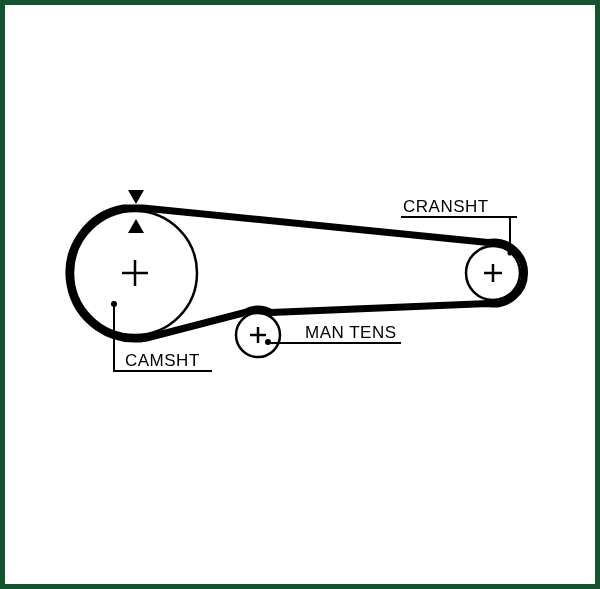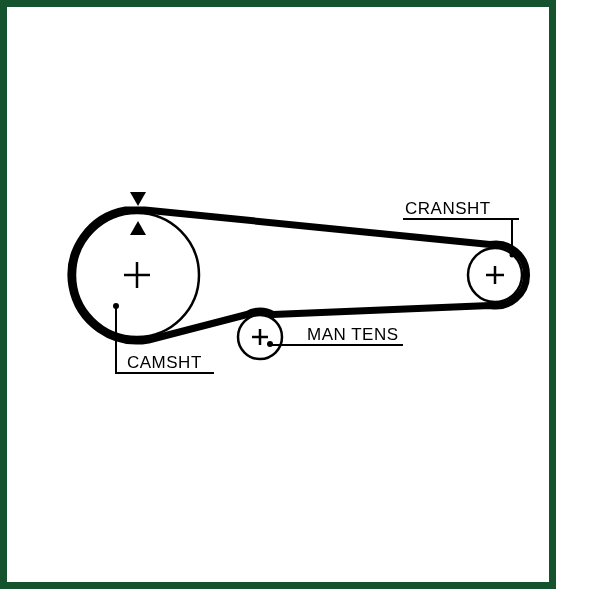--- a/index.html
+++ b/index.html
@@ -3,24 +3,24 @@
 <meta charset="utf-8">
 <style>
   html, body {
     margin: 0;
     padding: 0;
     background: #ffffff;
     font-family: "Liberation Sans", sans-serif;
   }
   .canvas {
     position: relative;
-    width: 556px;
+    width: 600px;
     height: 589px;
     background: #ffffff;
-    border: 7px solid #14532d;
+    border: 5px solid #14532d;
     box-sizing: border-box;
     overflow: hidden;
   }
   svg { display: block; }
   .belt {
     fill: none;
     stroke: #000000;
     stroke-width: 7;
     stroke-linejoin: round;
   }

